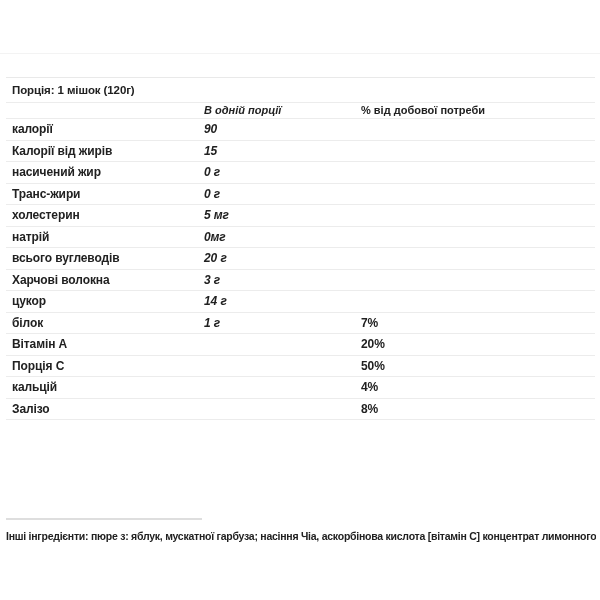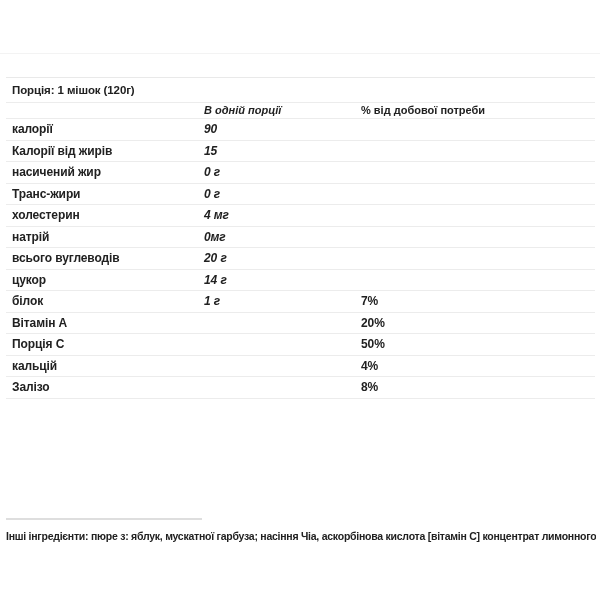--- a/index.html
+++ b/index.html
@@ -116,31 +116,36 @@
       <span class="cell-value">0 г</span>
       <span class="cell-percent"></span>
     </div>
     <div class="row">
       <span class="cell-label">Транс-жири</span>
       <span class="cell-value">0 г</span>
       <span class="cell-percent"></span>
     </div>
     <div class="row">
       <span class="cell-label">холестерин</span>
-      <span class="cell-value">4 мг</span>
+      <span class="cell-value">5 мг</span>
       <span class="cell-percent"></span>
     </div>
     <div class="row">
       <span class="cell-label">натрій</span>
       <span class="cell-value">0мг</span>
       <span class="cell-percent"></span>
     </div>
     <div class="row">
       <span class="cell-label">всього вуглеводів</span>
       <span class="cell-value">20 г</span>
+      <span class="cell-percent"></span>
+    </div>
+    <div class="row">
+      <span class="cell-label">Харчові волокна</span>
+      <span class="cell-value">3 г</span>
       <span class="cell-percent"></span>
     </div>
     <div class="row">
       <span class="cell-label">цукор</span>
       <span class="cell-value">14 г</span>
       <span class="cell-percent"></span>
     </div>
     <div class="row">
       <span class="cell-label">білок</span>
       <span class="cell-value">1 г</span>

